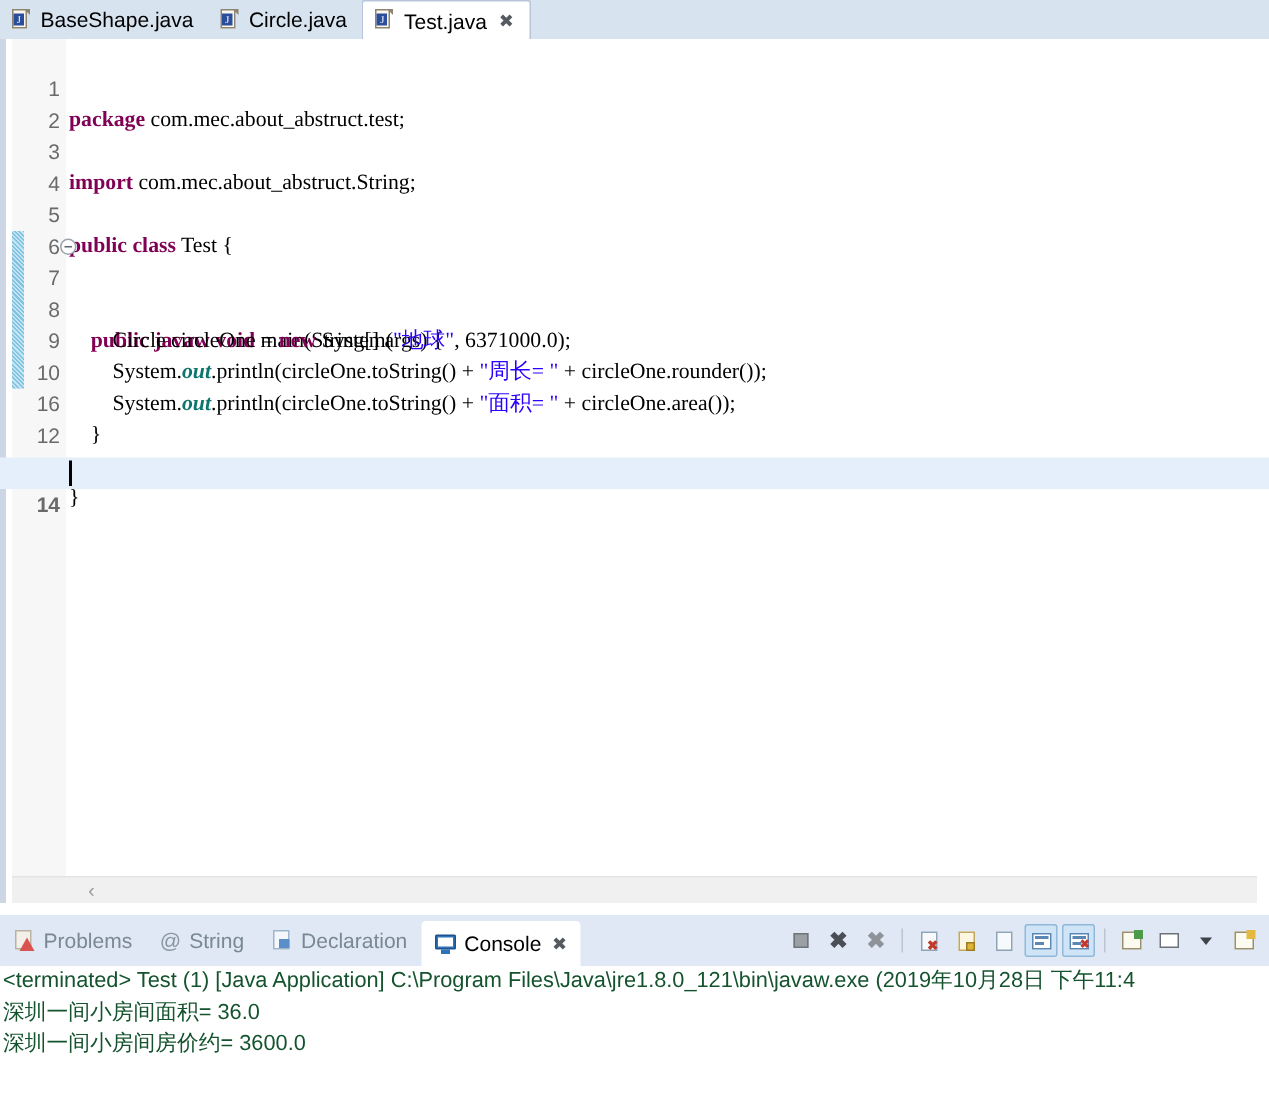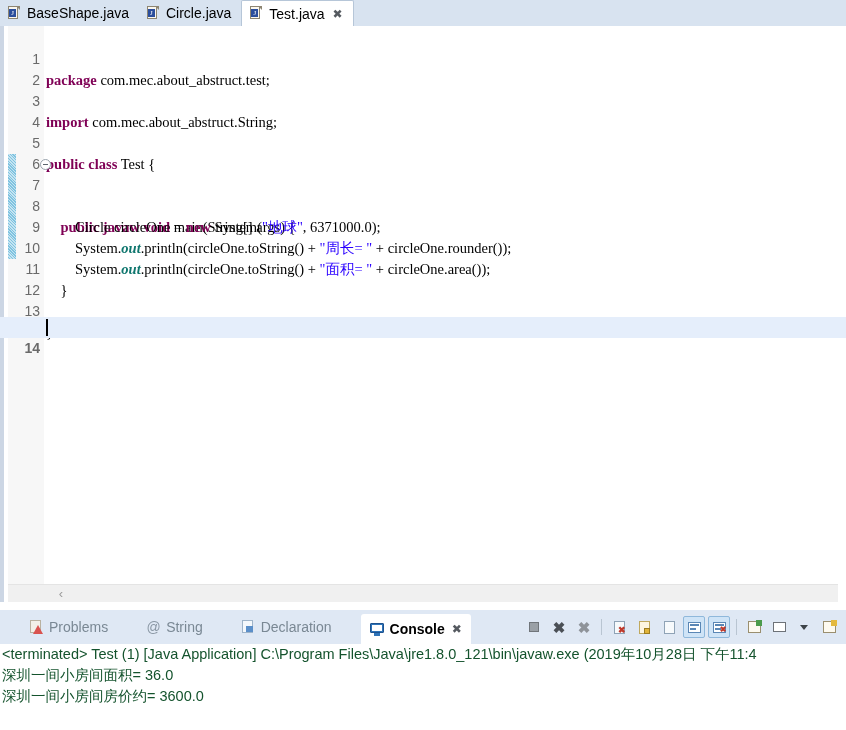--- a/index.html
+++ b/index.html
@@ -225,31 +225,30 @@
   .ptab {
     height: 30px;
     display: flex;
     align-items: center;
     gap: 5px;
     padding: 0 9px;
     font-size: 14px;
     color: #7a8894;
     white-space: nowrap;
     box-sizing: border-box;
-    margin-left: 20px;
   }
   .ptab.active {
     background: #ffffff;
     color: #000000;
     border-radius: 3px 3px 0 0;
     margin-top: 4px;
     height: 30px;
   }
   .ptab .ptab-label { line-height: 1; }
-  .ptab.active .ptab-label { font-weight: bold; text-align: center; }
+  .ptab.active .ptab-label { font-weight: normal; text-align: center; }
 
   .icon16 { width: 15px; height: 15px; position: relative; flex: 0 0 auto; }
 
   
   .ic-problems .sheet {
     position: absolute; left: 1px; top: 0;
     width: 11px; height: 13px;
     background: #f2f0e8; border: 1px solid #b9b2a0; box-sizing: border-box;
   }
   .ic-problems .warn {
@@ -470,34 +469,34 @@
         <span class="ln">9</span>
         <span class="code"><span>        System.</span><span class="fld">out</span><span>.println(circleOne.toString() + </span><span class="str">"周长= "</span><span> + circleOne.rounder());</span></span>
       </div>
 
       <div class="line" style="top:191px;">
         <span class="ln">10</span>
         <span class="code"><span>        System.</span><span class="fld">out</span><span>.println(circleOne.toString() + </span><span class="str">"面积= "</span><span> + circleOne.area());</span></span>
       </div>
 
       <div class="line" style="top:212px;">
-        <span class="ln">11</span>
+        <span class="ln">16</span>
         <span class="code">    }</span>
       </div>
 
       <div class="line" style="top:233px;">
         <span class="ln">12</span>
       </div>
 
       <div class="line" style="top:254px;">
         <span class="ln">13</span>
         <span class="code">}</span>
       </div>
 
-      <div class="line current" style="top:291px;font-weight:bold;">
+      <div class="line current" style="top:279px;font-weight:bold;">
         <span class="ln">14</span>
         <span class="caret"></span>
       </div>
 
     </div>
 
     <div class="hscroll">
       <span class="hscroll-arrow">‹</span>
     </div>
     <div class="editor-bottom-edge"></div>

